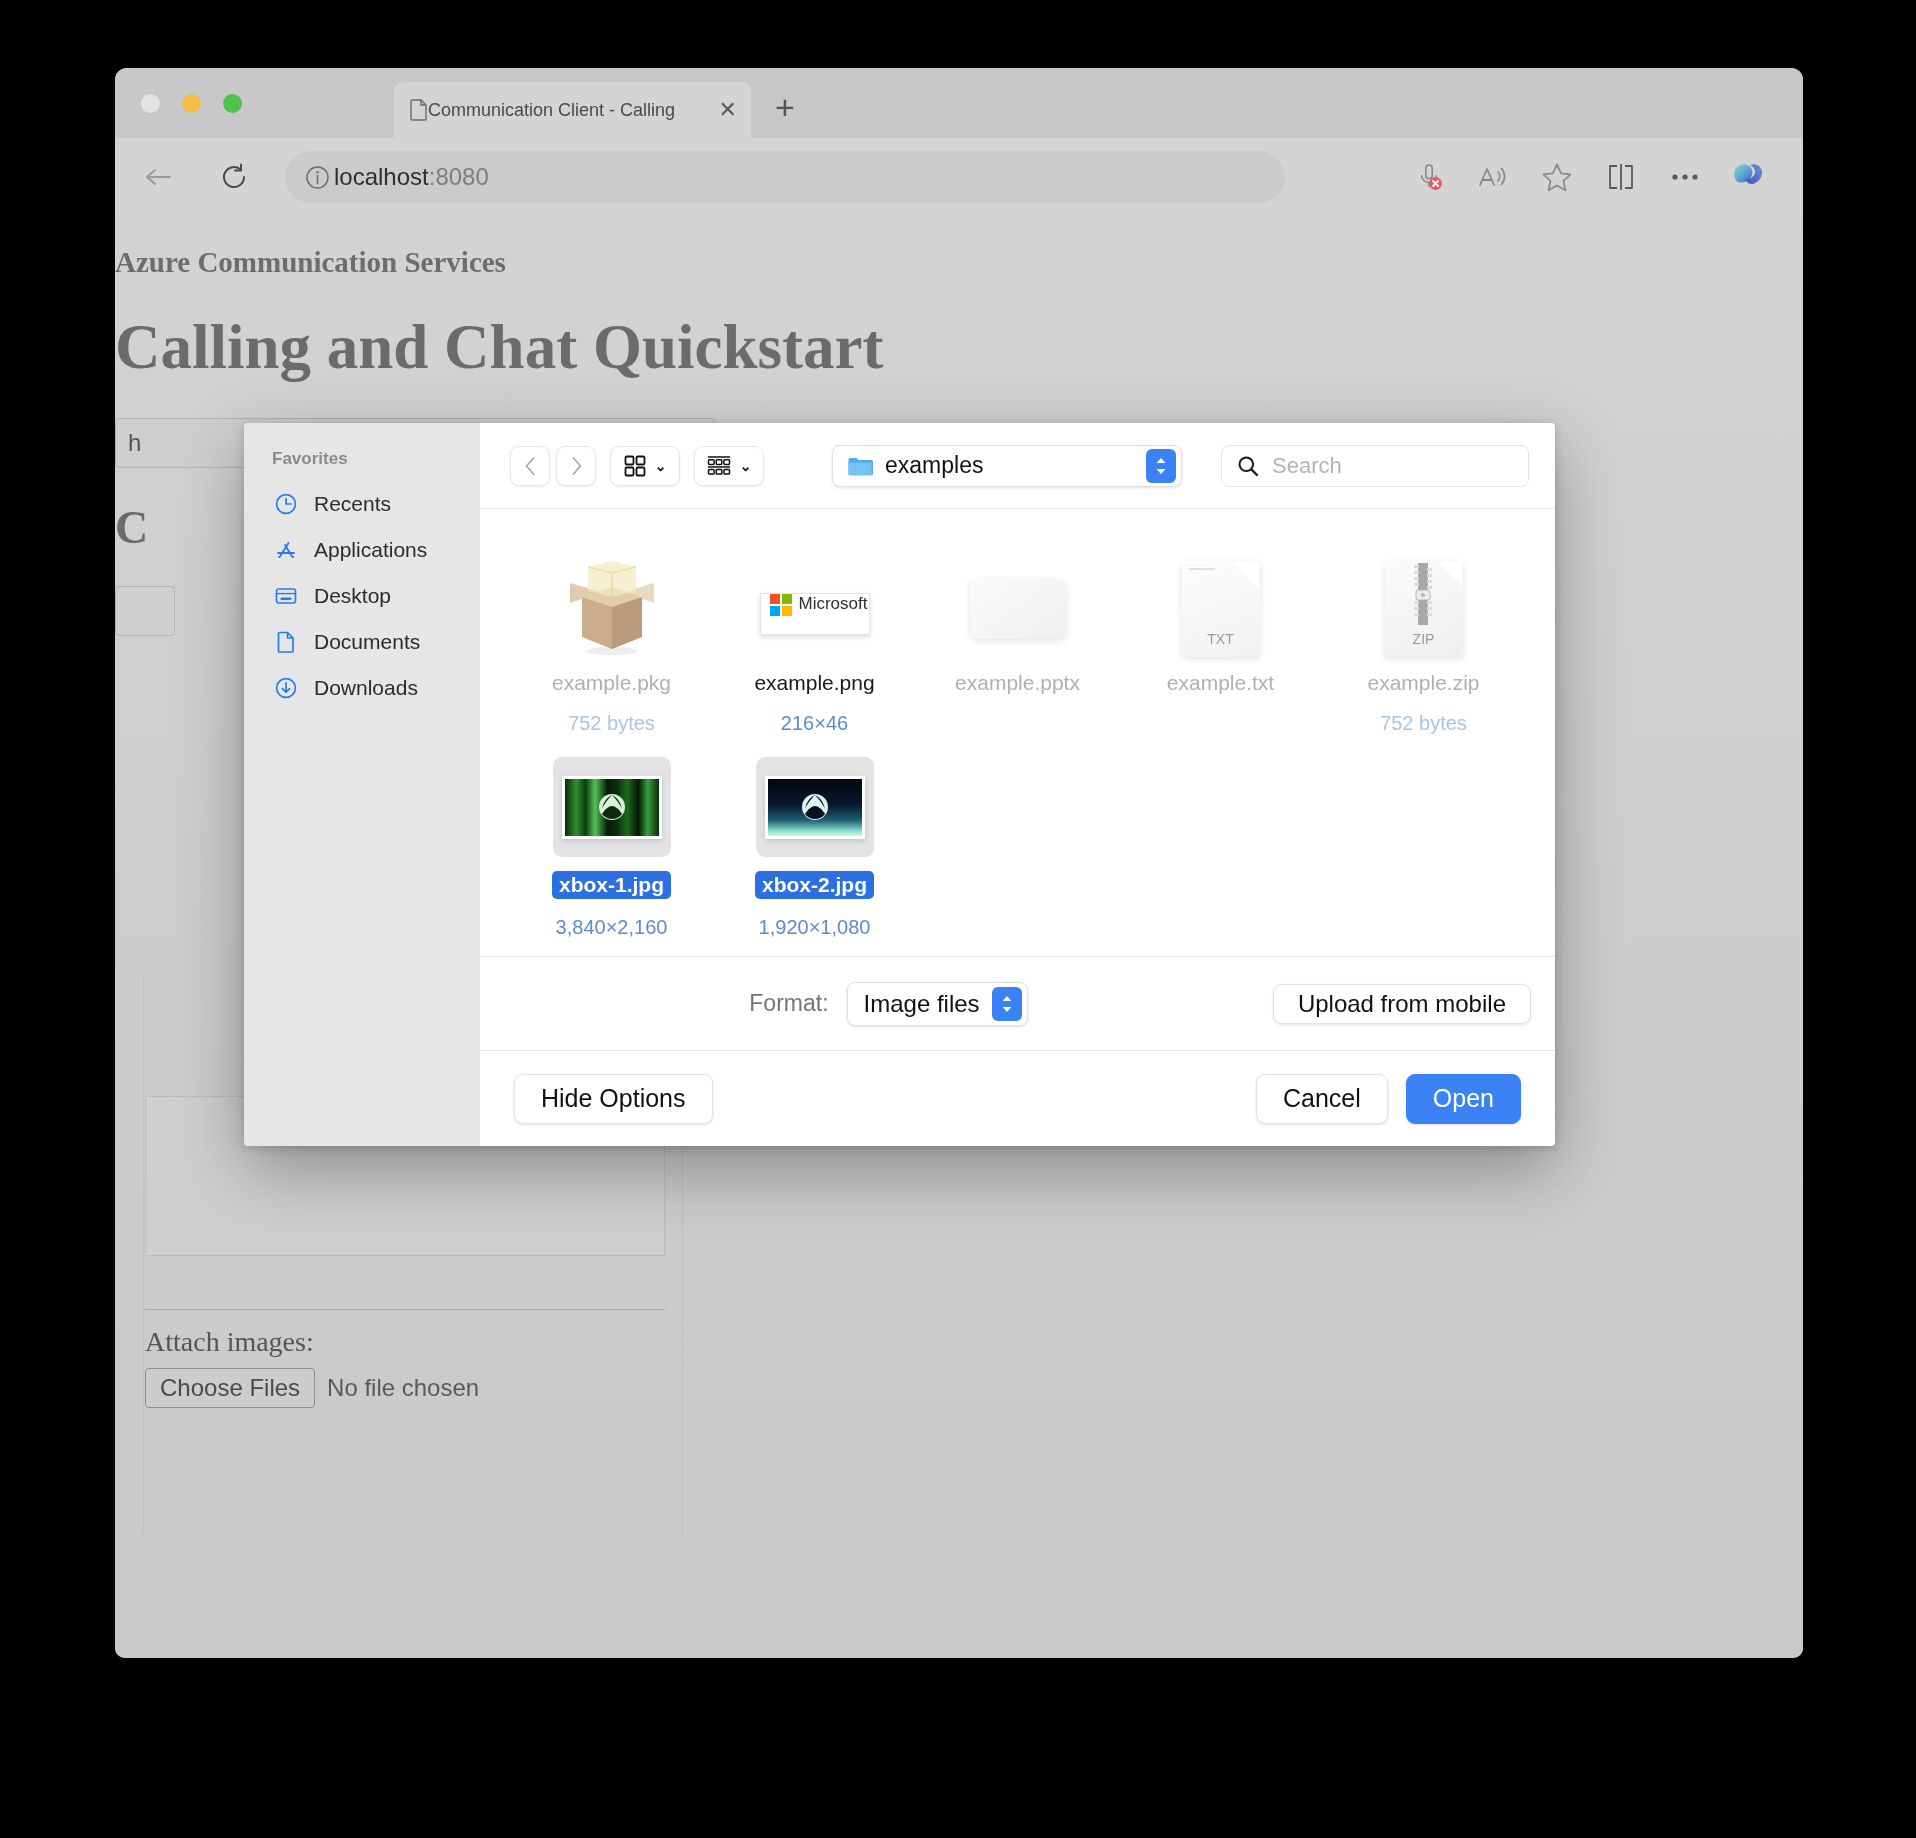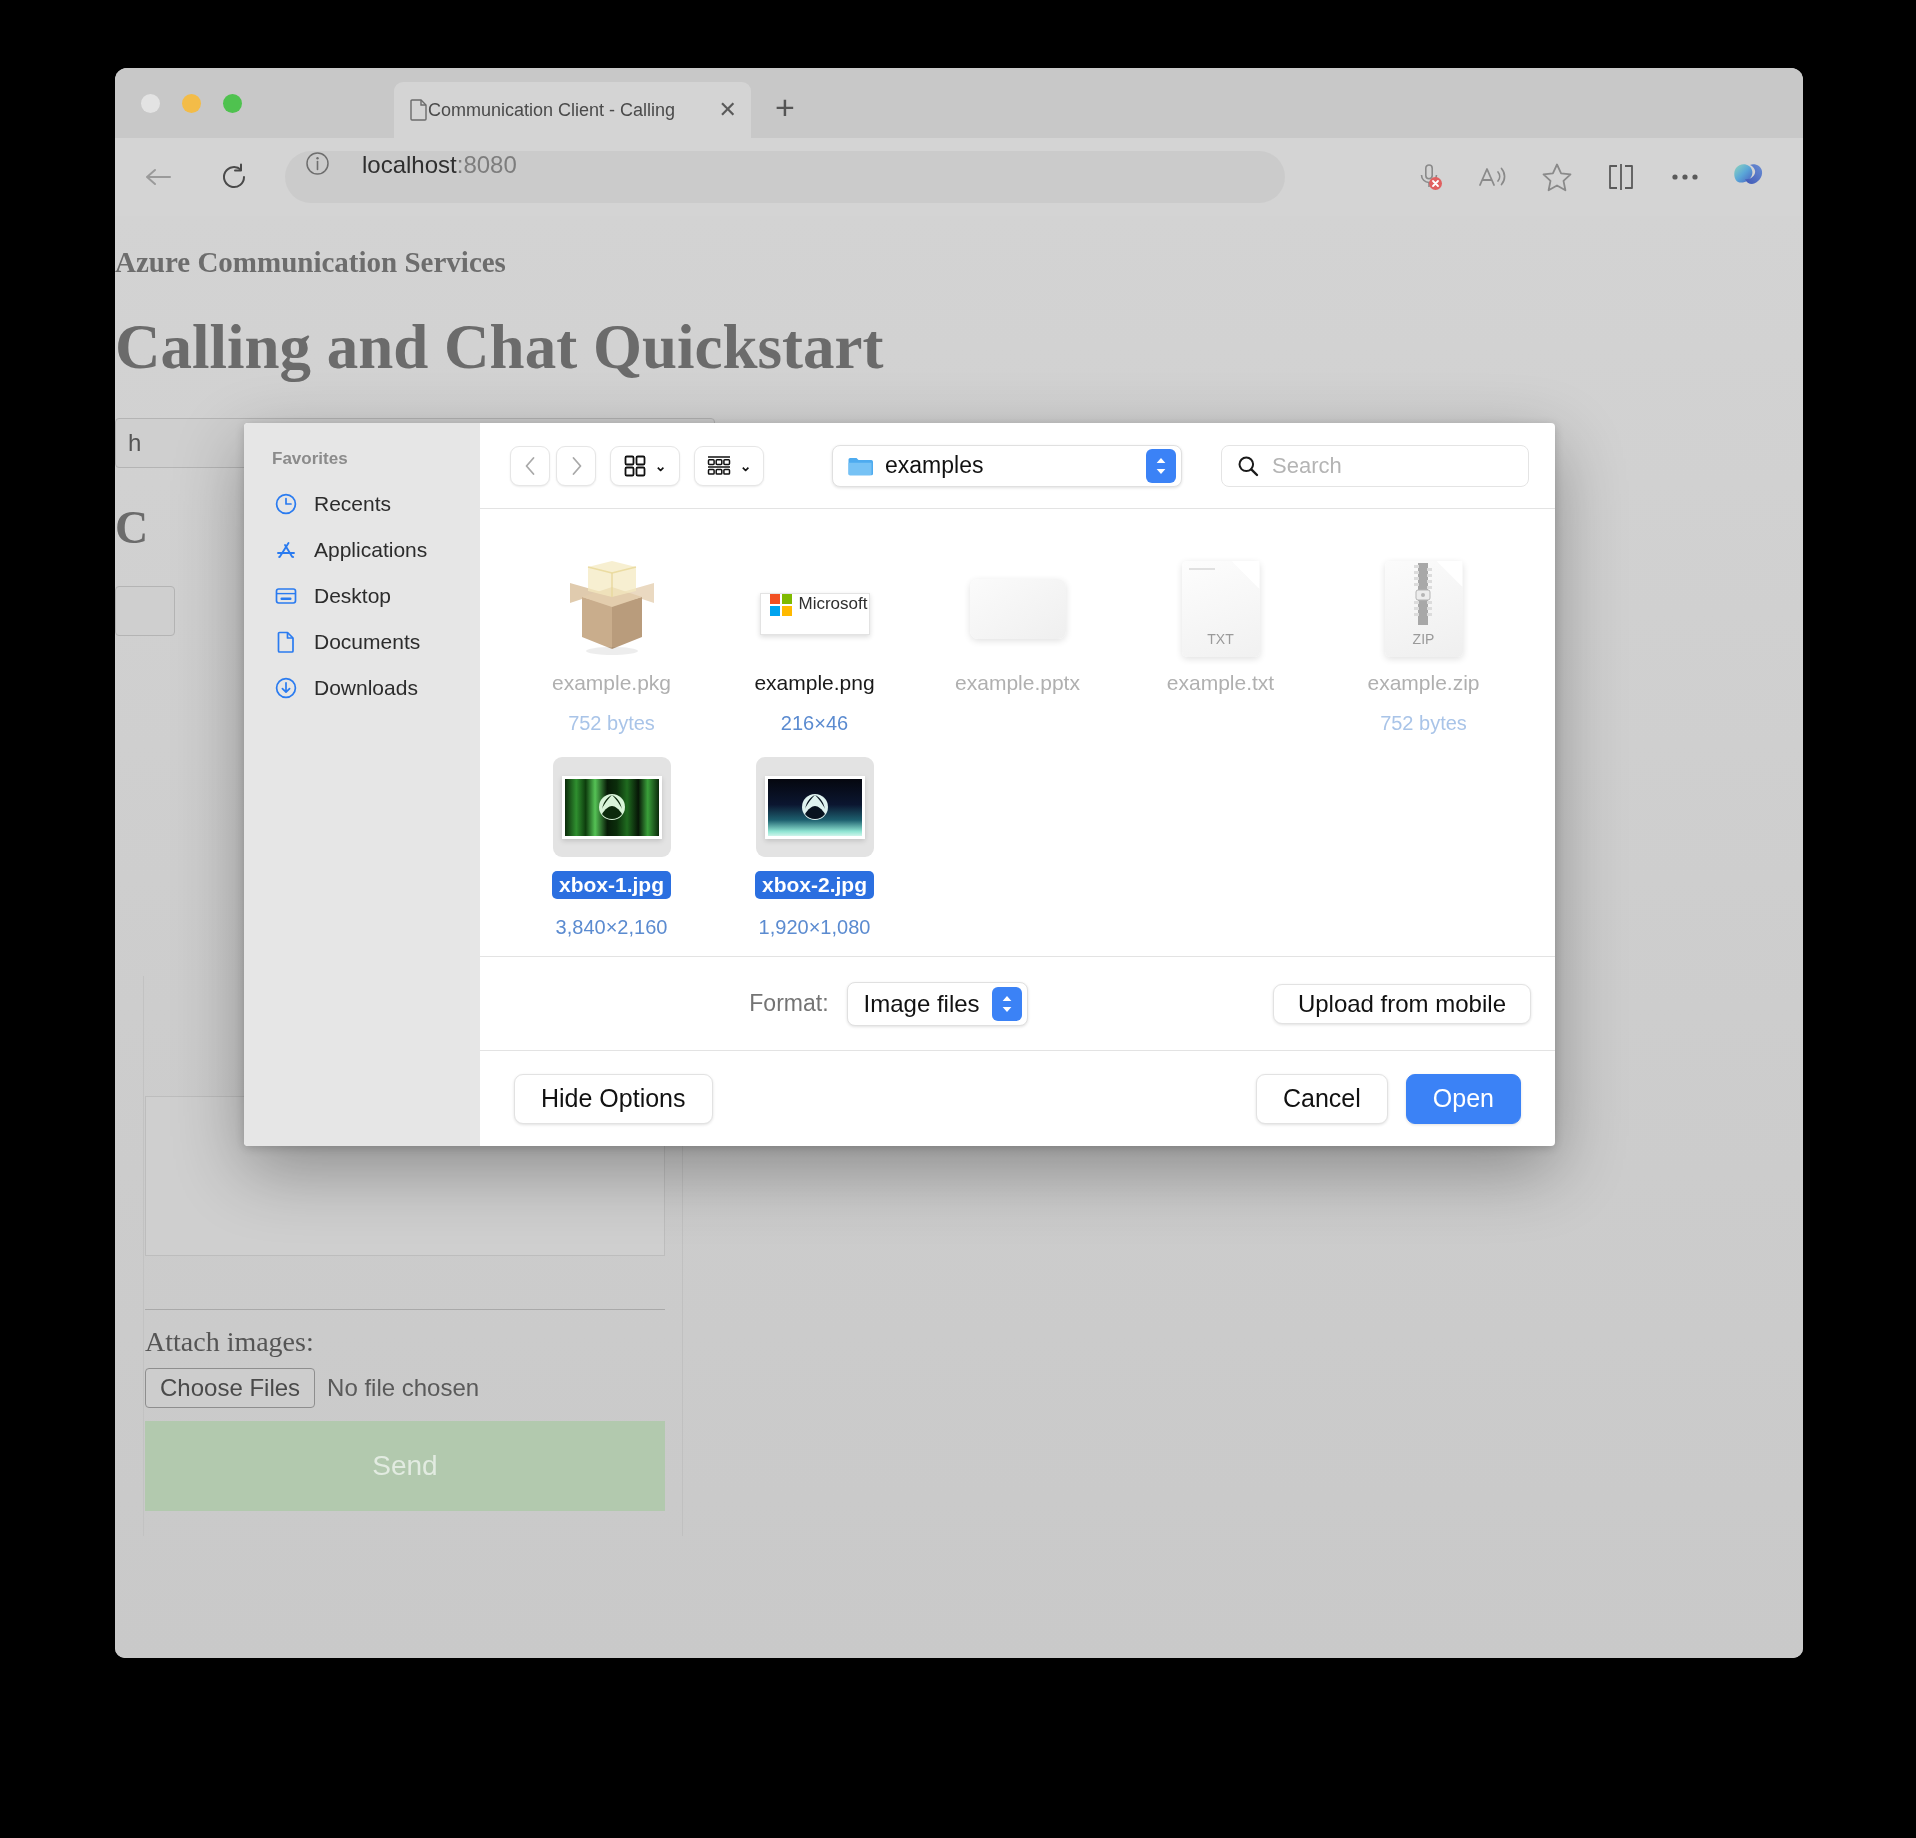--- a/index.html
+++ b/index.html
@@ -57,21 +57,21 @@
   #toolbar {
     position:relative; height:78px;
     background:#d4d4d4;
     display:flex; align-items:center;
   }
   #back-button { margin-left:28px; font-size:30px; color:#9a9a9a; line-height:1; }
   #reload-button { margin-left:46px; width:30px; height:30px; }
   #address-bar {
     margin-left:36px; width:1000px; height:52px;
     background:#cbcbcb; border-radius:26px;
-    display:flex; align-items:flex-start; padding:0 20px; gap:32px;
+    display:flex; align-items:center; padding:0 20px; gap:4px;
   }
   #address-bar .info-icon { width:25px; height:25px; flex:none; }
   #address-bar .url { font-size:24px; color:#2f2f2f; }
   #address-bar .url .port { color:#7d7d7d; }
   #toolbar-icons { position:absolute; right:22px; top:0; height:78px; display:flex; align-items:center; gap:0; }
   .tb-icon { width:64px; height:46px; display:flex; align-items:center; justify-content:center; }
 
   
   #page-content {
     position:relative;
@@ -396,21 +396,20 @@
       <div id="left-border"></div>
       <div id="vertical-rule"></div>
 
       <div id="chat-box"></div>
       <div id="divider-line"></div>
       <div id="attach-label">Attach images:</div>
       <div id="file-row">
         <button id="choose-files-btn">Choose Files</button>
         <span id="no-file-text">No file chosen</span>
       </div>
-      <div id="send-button">Send</div>
     </div>
   </div>
 
   <div id="file-dialog">
 
     <div id="dialog-sidebar">
       <div id="favorites-label">Favorites</div>
 
       <div class="sidebar-item">
         <span class="sb-icon">

